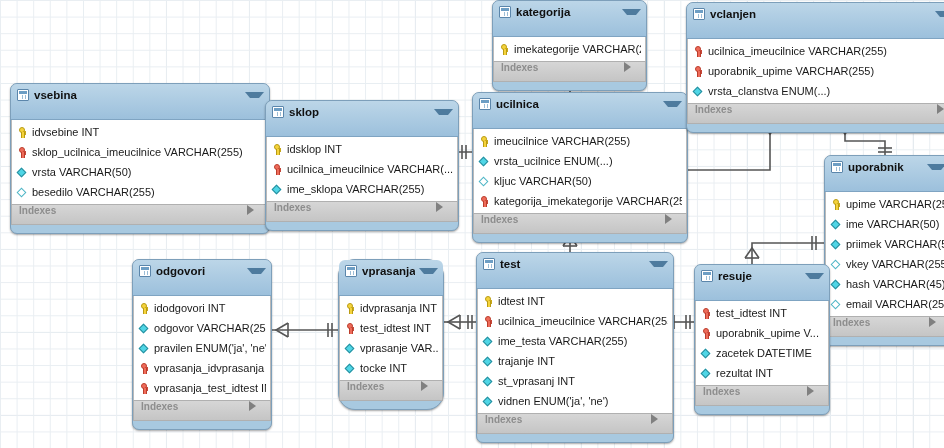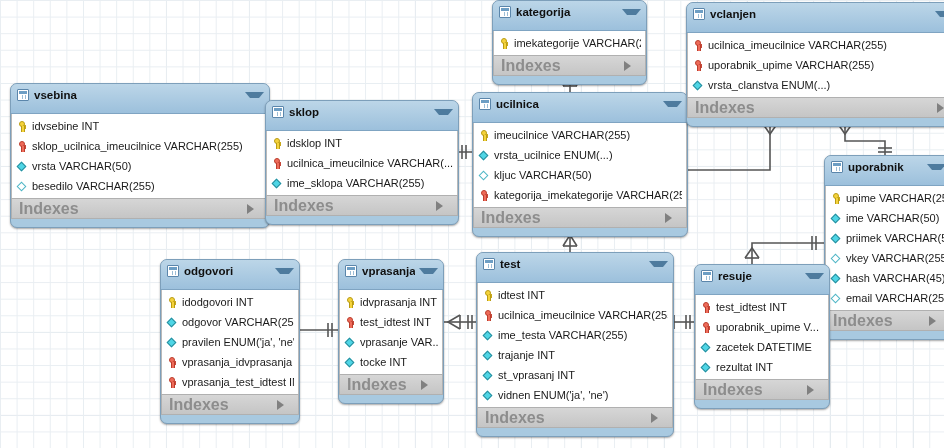--- a/index.html
+++ b/index.html
@@ -26,21 +26,21 @@
     border-radius:7px;
     background:#a8c9e0;
     box-shadow:0 1px 2px rgba(0,0,0,.35);
     box-sizing:border-box;
     padding:0 0 8px 0;
     border:1px solid #7d9fba;
   }
   .thead{
     height:21px;
     display:flex;align-items:center;
-    padding:0 5px 8px 6px;
+    padding:0 5px 14px 6px;
     border-radius:6px 6px 0 0;
     background:linear-gradient(to bottom,#bcd6e8 0%,#9cc0dc 100%);
     border-bottom:1px solid #7fa4c2;
   }
   .tbl-icon{
     width:12px;height:12px;flex:0 0 12px;margin-right:5px;
     background:#ffffff;border:1px solid #5b86ab;border-radius:1px;
     position:relative;box-sizing:border-box;
   }
   .tbl-icon:before{
@@ -98,25 +98,25 @@
     content:"";position:absolute;left:1px;top:3px;width:7px;height:7px;
     background:#4fd6e6;border:1px solid #2a8c9c;transform:rotate(45deg);box-sizing:border-box;
   }
   
   .ico.nl:before{
     content:"";position:absolute;left:1px;top:3px;width:7px;height:7px;
     background:#ffffff;border:1px solid #4fb6c6;transform:rotate(45deg);box-sizing:border-box;
   }
 
   .indexes{
-    height:19px;display:flex;align-items:center;
+    height:19px;display:flex;align-items:flex-start;
     padding:0 6px 0 7px;
     background:linear-gradient(to bottom,#d6d6d6 0%,#c5c5c5 100%);
     border:1px solid #b0b0b0;
-    font-size:16px;font-weight:bold;color:#8d8d8d;
+    font-size:10px;font-weight:bold;color:#8d8d8d;
   }
   .indexes .lbl{flex:1 1 auto;}
   .idx-caret{
     width:0;height:0;flex:0 0 8px;
     border-top:5px solid transparent;border-bottom:5px solid transparent;
     border-left:7px solid #808080;
   }
 </style>
 </head>
 <body>
@@ -344,21 +344,21 @@
         <div class="col">
           <span class="ico nl"></span>
           <span class="ctxt">email VARCHAR(255)</span>
         </div>
       </div>
       <div class="indexes">
         <span class="lbl">Indexes</span>
         <span class="idx-caret"></span>
       </div>
     </div>
-    <div class="table" style="left: 132px; top: 259px; width: 140px; margin-left: 28px;">
+    <div class="table" style="left: 132px; top: 259px; width: 140px;">
       <div class="thead">
         <span class="tbl-icon"></span>
         <span class="tname">odgovori</span>
         <span class="caret"></span>
       </div>
       <div class="cols">
         <div class="col">
           <span class="ico pk"></span>
           <span class="ctxt">idodgovori INT</span>
         </div>
@@ -377,21 +377,21 @@
         <div class="col">
           <span class="ico fk"></span>
           <span class="ctxt">vprasanja_test_idtest INT</span>
         </div>
       </div>
       <div class="indexes">
         <span class="lbl">Indexes</span>
         <span class="idx-caret"></span>
       </div>
     </div>
-    <div class="table" style="left: 338px; top: 259px; width: 106px;">
+    <div class="table" style="left: 338px; top: 259px; width: 106px; border-radius: 17px;">
       <div class="thead">
         <span class="tbl-icon"></span>
         <span class="tname">vprasanja</span>
         <span class="caret"></span>
       </div>
       <div class="cols">
         <div class="col">
           <span class="ico pk"></span>
           <span class="ctxt">idvprasanja INT</span>
         </div>

